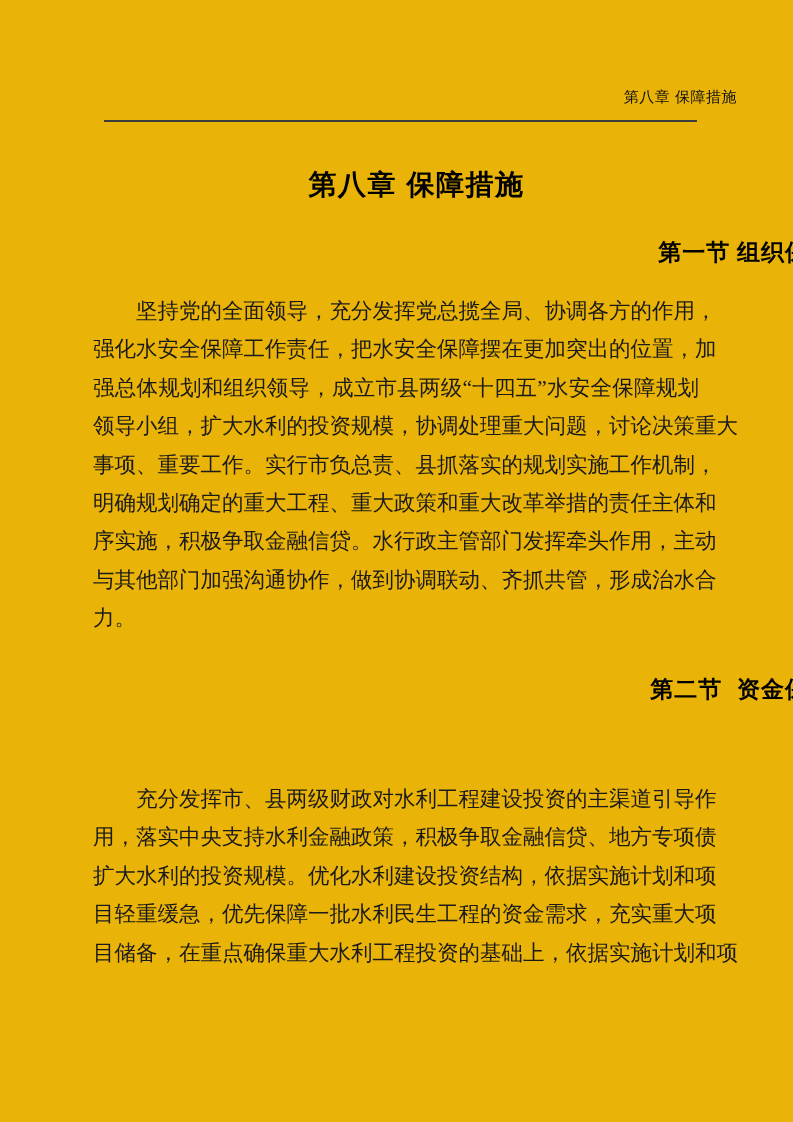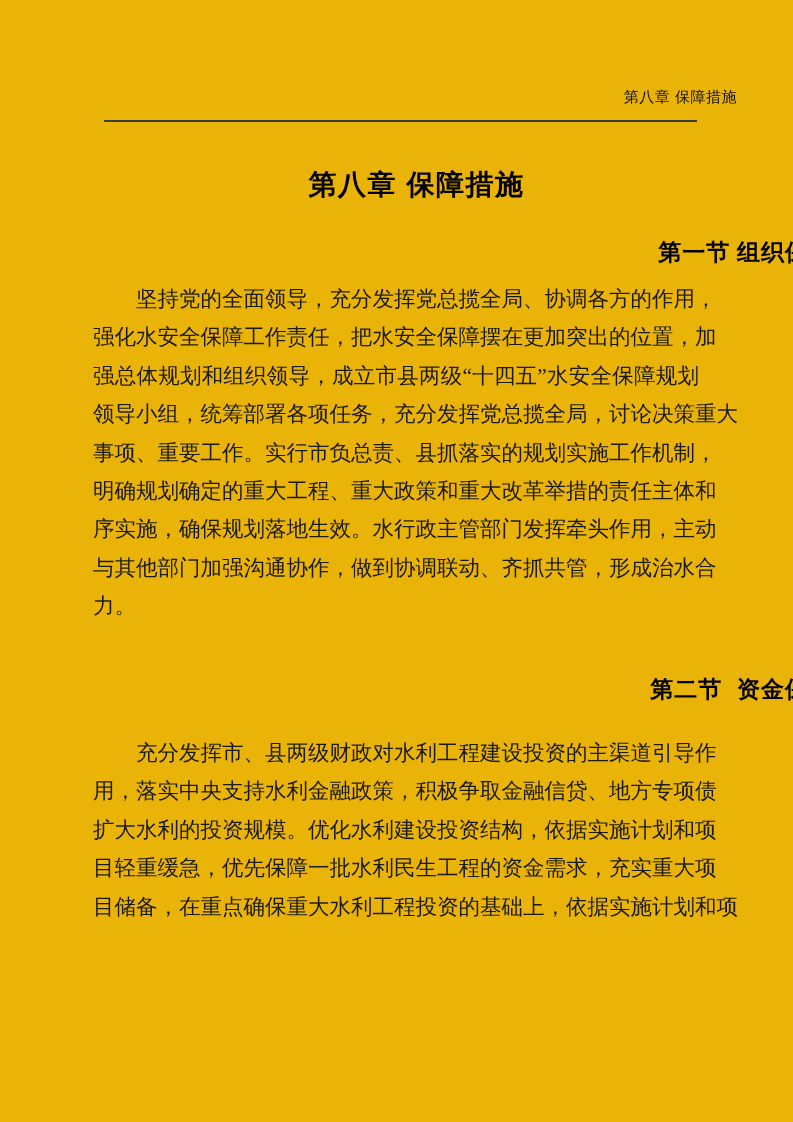--- a/index.html
+++ b/index.html
@@ -72,23 +72,24 @@
   .section-heading.s2 { top: 674px; font-family: Liberation Mono, monospace; }
 
   
   .body-para {
     position: absolute;
     left: 93px;
     width: 606px;
     font-family: "Liberation Serif", serif;
     font-size: 21.5px;
     color: #1a1a1a;
+    margin-top: 12px;
   }
   .body-para.p1 { top: 280px; }
-  .body-para.p2 { top: 735px; font-family: Liberation Mono, monospace; }
+  .body-para.p2 { top: 768px; }
 
   .body-para .line {
     height: 38.4px;
     line-height: 38.4px;
     text-align: justify;
     text-align-last: justify;
     white-space: nowrap;
     overflow: visible;
   }
   .body-para .line:first-child { text-indent: 2em; }
@@ -116,24 +117,24 @@
   <div class="header-rule"></div>
 
   <div class="chapter-title">第八章 保障措施</div>
 
   <div class="section-heading s1">第一节 组织保障</div>
 
   <div class="body-para p1">
       <div class="line">坚持党的全面领导，充分发挥党总揽全局、协调各方的作用，</div>
       <div class="line">强化水安全保障工作责任，把水安全保障摆在更加突出的位置，加</div>
       <div class="line">强总体规划和组织领导，成立市县两级“十四五”水安全保障规划</div>
-      <div class="line">领导小组，统筹部署各项任务，充分发挥党总揽全局，讨论决策重大</div>
+      <div class="line">领导小组，扩大水利的投资规模，协调处理重大问题，讨论决策重大</div>
       <div class="line">事项、重要工作。实行市负总责、县抓落实的规划实施工作机制，</div>
       <div class="line">明确规划确定的重大工程、重大政策和重大改革举措的责任主体和</div>
-      <div class="line">序实施，确保规划落地生效。水行政主管部门发挥牵头作用，主动</div>
+      <div class="line">序实施，积极争取金融信贷。水行政主管部门发挥牵头作用，主动</div>
       <div class="line">与其他部门加强沟通协作，做到协调联动、齐抓共管，形成治水合</div>
       <div class="line">力。</div>
     </div>
 
   <div class="section-heading s2">第二节 资金保障</div>
 
   <div class="body-para p2">
       <div class="line">充分发挥市、县两级财政对水利工程建设投资的主渠道引导作</div>
       <div class="line">用，落实中央支持水利金融政策，积极争取金融信贷、地方专项债</div>
       <div class="line">扩大水利的投资规模。优化水利建设投资结构，依据实施计划和项</div>

